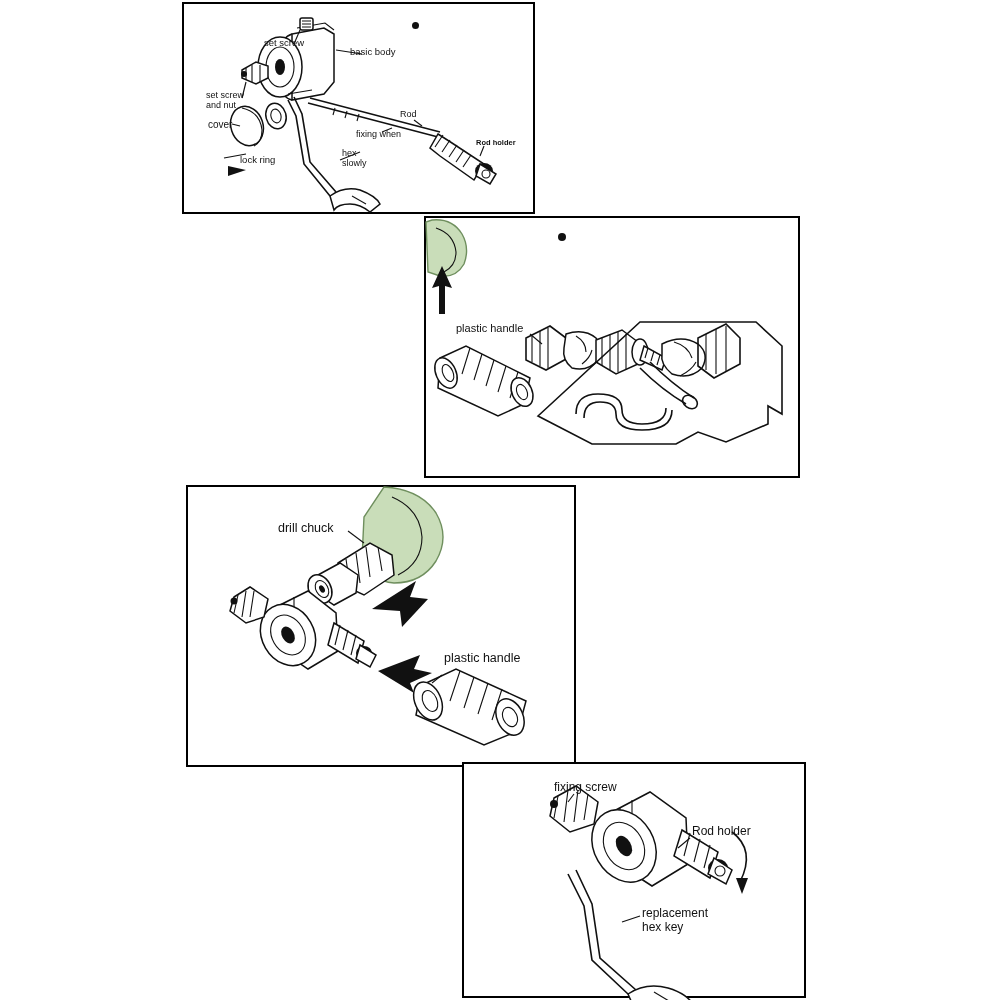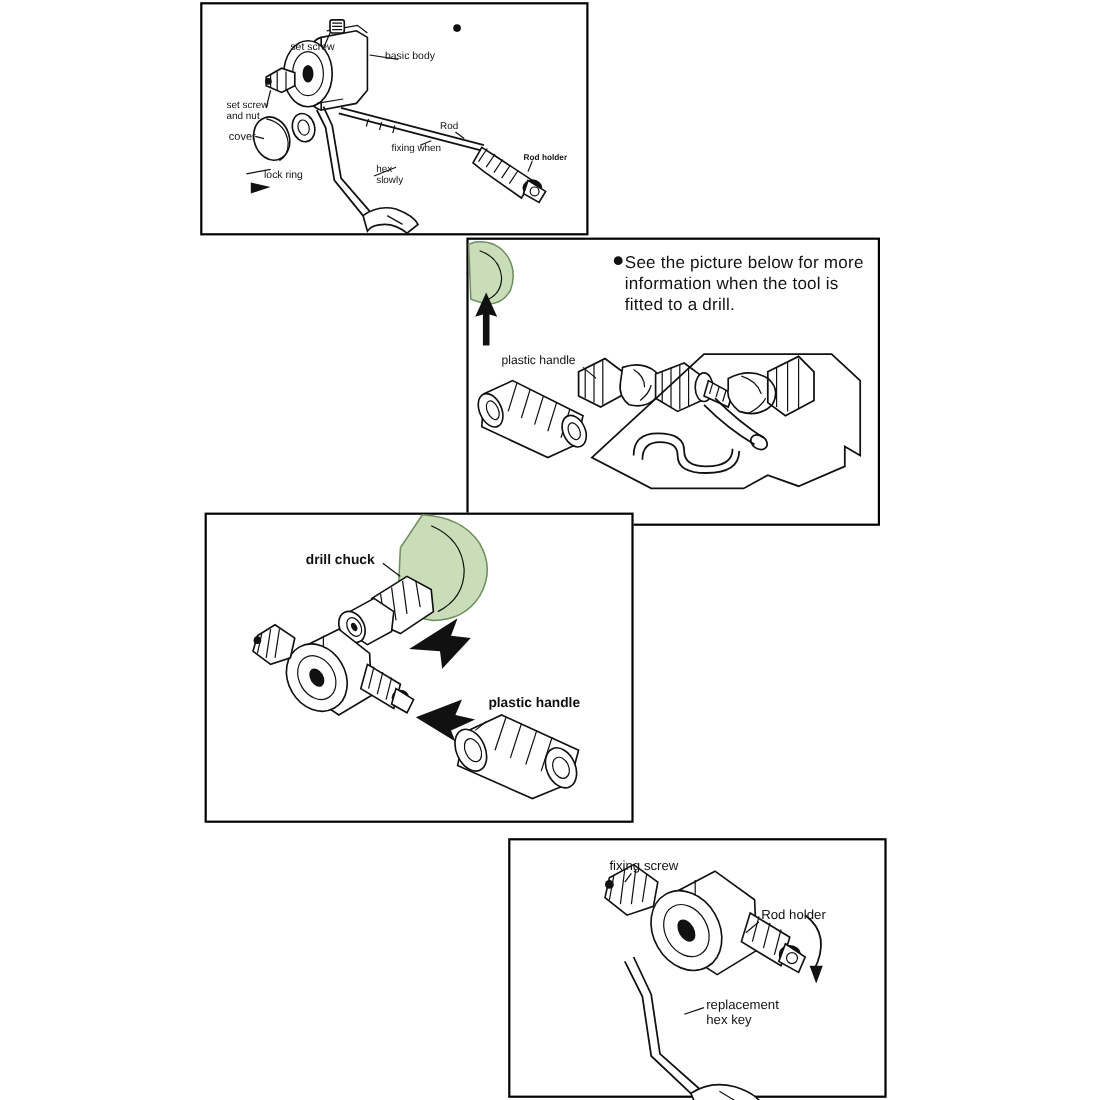--- a/index.html
+++ b/index.html
@@ -12,21 +12,21 @@
   .fillblk{fill:#111;}
   .white{fill:#ffffff;stroke:#111;stroke-width:1.5;}
   .green{fill:#c9ddb9;stroke:#6f8f5e;stroke-width:1.4;}
   .leader{fill:none;stroke:#111;stroke-width:1.1;}
 
   
   #panel1{left:182px;top:2px;width:353px;height:212px;}
   
   #panel2{left:424px;top:216px;width:376px;height:262px;}
   
-  #panel3{left:186px;top:466px;width:390px;height:282px;font-weight:bold;}
+  #panel3{left:186px;top:485px;width:390px;height:282px;}
   
   #panel4{left:462px;top:762px;width:344px;height:236px;}
 
   .p1text{position:absolute;left:238px;top:14px;width:108px;font-size:11.5px;line-height:14.2px;color:#111;}
   .bullet{position:absolute;width:7px;height:7px;border-radius:50%;background:#111;}
   .p2text{position:absolute;left:142px;top:12px;width:226px;font-size:15.5px;line-height:19px;color:#111;letter-spacing:.2px;}
 </style>
 </head>
 <body>
 
@@ -164,21 +164,20 @@
       <path class="white" d="M14 140 L40 128 L104 160 L98 186 L72 198 L12 170 Z"></path>
       <ellipse class="white" cx="20" cy="155" rx="10" ry="16" transform="rotate(-24 20 155)"></ellipse>
       <ellipse class="stroke-thin" cx="22" cy="155" rx="5" ry="9" transform="rotate(-24 22 155)"></ellipse>
       <path class="stroke-thin" d="M44 130 L36 156 M56 136 L48 162 M68 142 L60 168 M80 148 L72 174 M92 154 L84 180"></path>
       <ellipse class="white" cx="96" cy="174" rx="10" ry="15" transform="rotate(-24 96 174)"></ellipse>
       <ellipse class="stroke-thin" cx="96" cy="174" rx="5" ry="8" transform="rotate(-24 96 174)"></ellipse>
     </g>
   </svg>
 
   <div class="bullet" style="left:132px;top:15px;width:8px;height:8px;"></div>
-  <div class="p2text">See the picture below for more information when the tool is fitted to a drill.</div>
 
   <div class="lbl" style="left:30px;top:104px;font-size:11px;">plastic handle</div>
   <svg width="376" height="262" viewBox="0 0 376 262">
     <path class="leader" d="M104 116 L116 126"></path>
   </svg>
 </div>
 
 <div class="panel" id="panel3">
 
   <svg width="390" height="282" viewBox="0 0 390 282">

